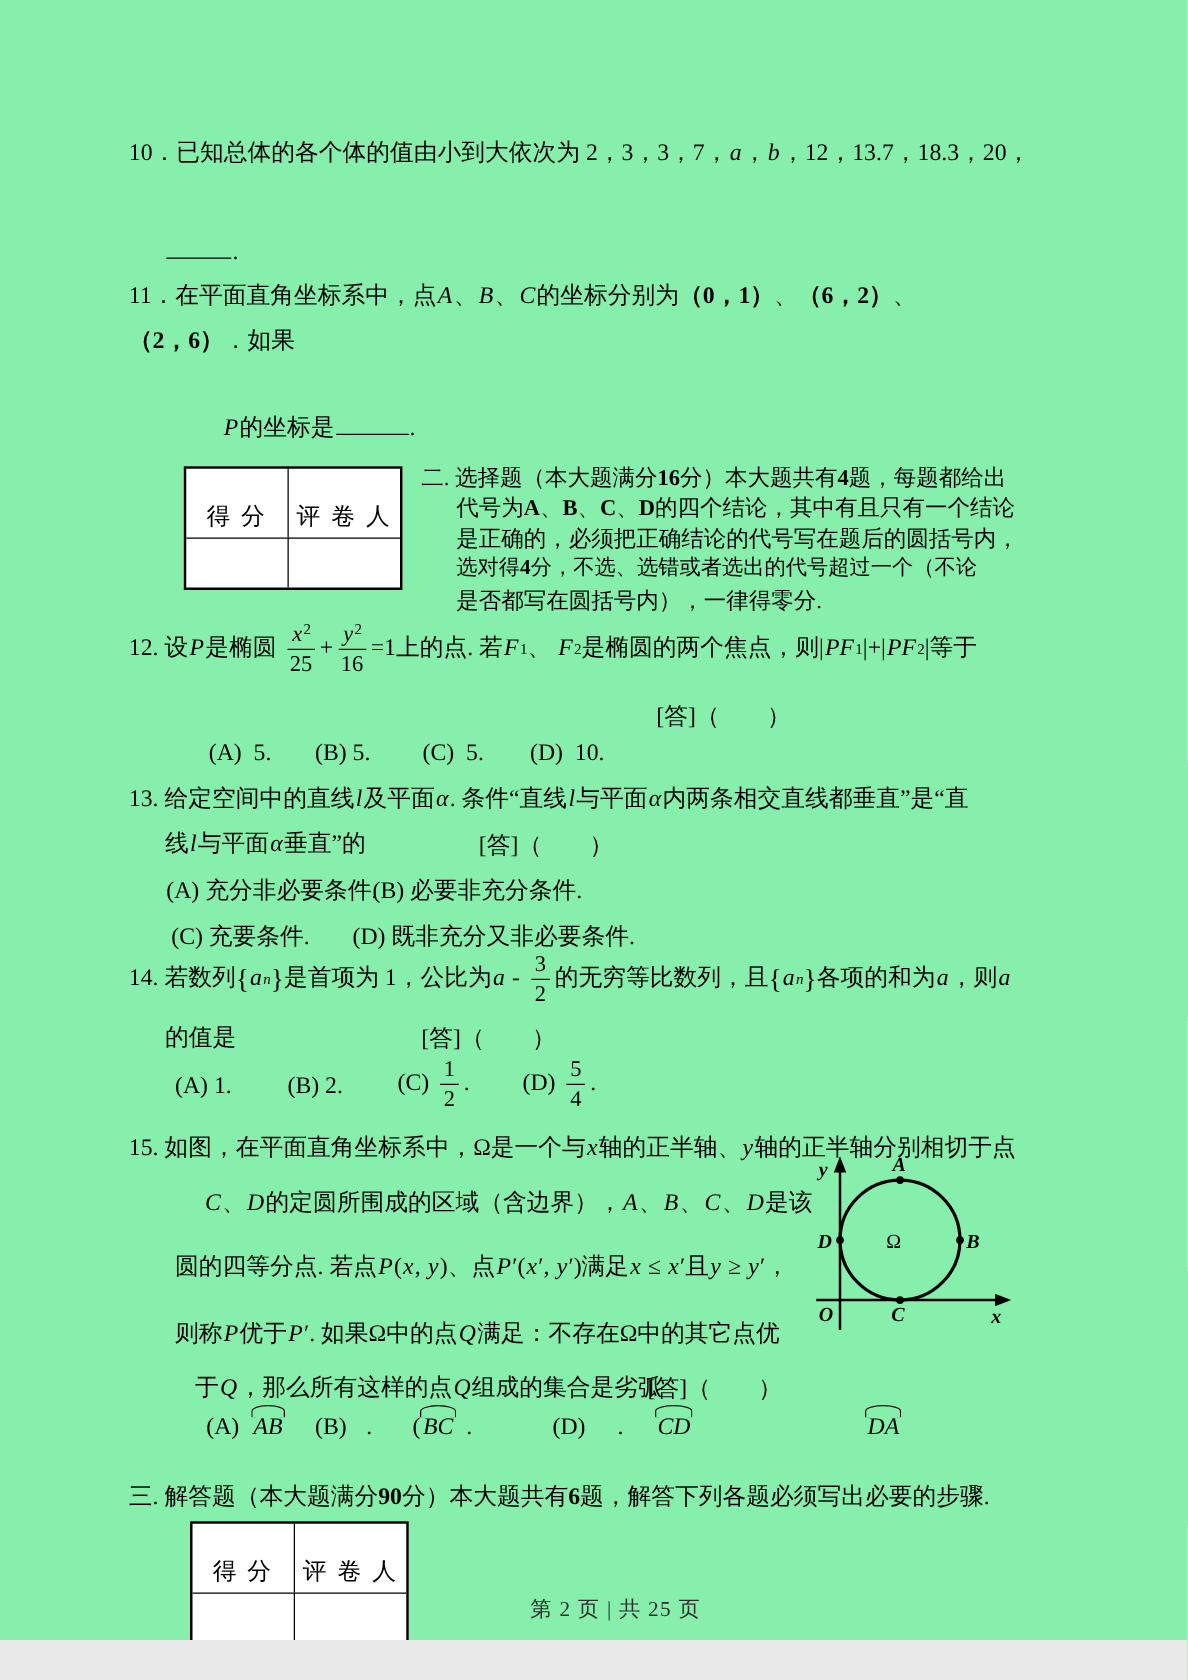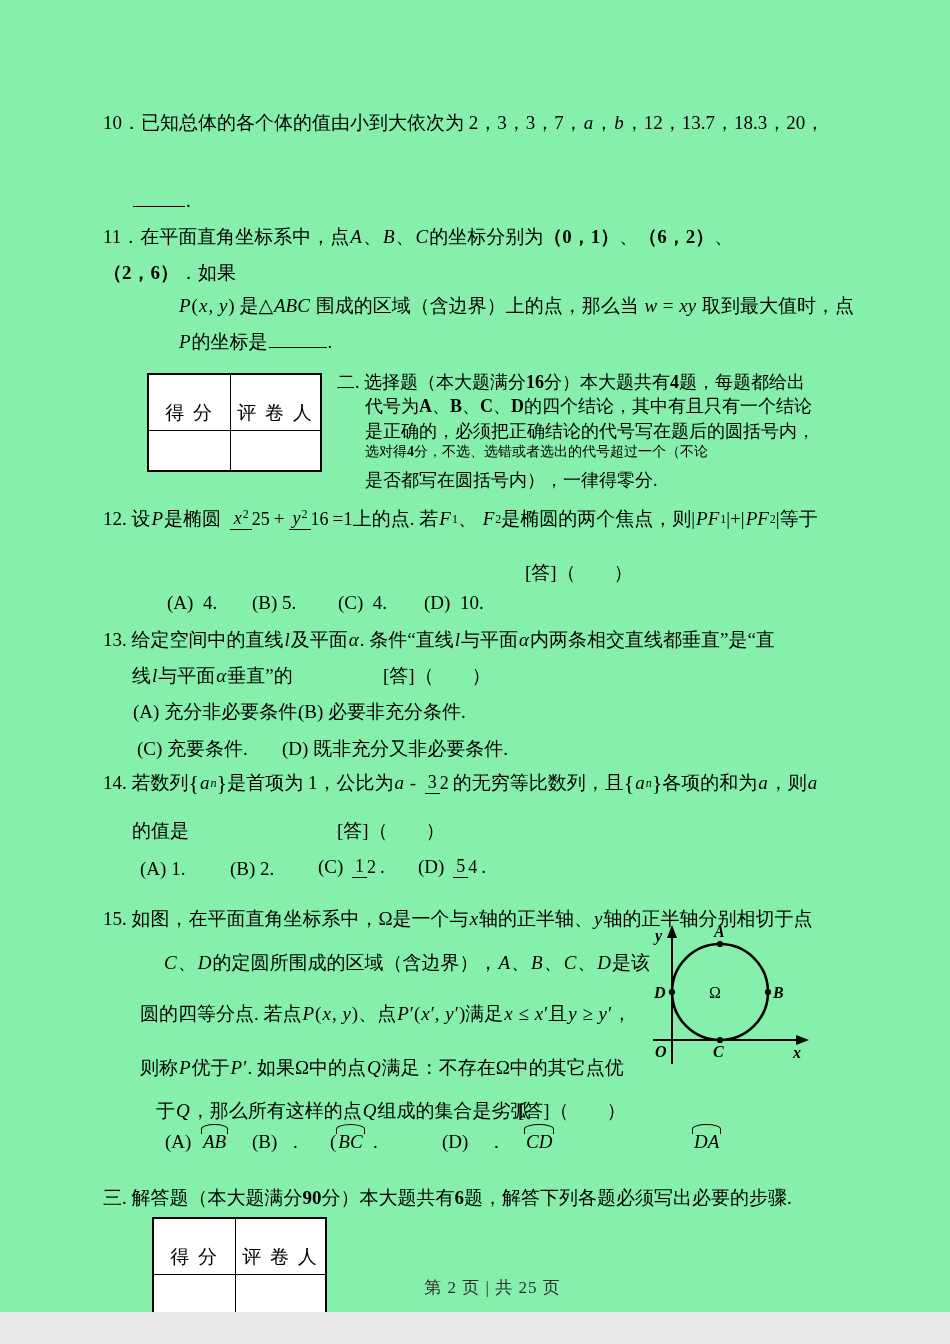--- a/index.html
+++ b/index.html
@@ -10,21 +10,21 @@
     font-size:19px; overflow:hidden;padding-left:35px;
   }
   .line { position:absolute; white-space:pre; line-height:1.35; }
   .tall { display:flex; align-items:center; height:50px; }
   .var  { font-style:italic; padding:0 1px; }
   .b    { font-weight:bold; }
   .sup  { font-size:12px; vertical-align:6px; font-style:normal; }
   .sub  { font-size:12px; vertical-align:-4px; font-style:normal; }
   .subv { font-size:12px; vertical-align:-4px; font-style:italic; }
   .brace{ font-size:22px; vertical-align:-2px; }
-  .frac { display:inline-flex; flex-direction:row; align-items:center;
+  .frac { display:inline-flex; flex-direction:column; align-items:center;
           vertical-align:middle; margin:0 4px; line-height:1.12; font-size:18px;justify-content:flex-end; }
   .fnum { display:block; padding:0 3px 1px; border-bottom:1.4px solid #000; text-align:center; }
   .fden { display:block; padding-top:1px; text-align:center; }
   .blank{ display:inline-block; width:58px; height:0.95em;
           border-bottom:1.4px solid #000; margin:0 1px; }
   .blank-sm { width:52px; }
   .arc  { position:relative; font-style:italic; display:inline-block; padding:0 2px; }
   .arc::before { content:""; position:absolute; left:0; right:0; top:-7px; height:9px;
           border:1.5px solid #000; border-bottom:none; border-radius:100% 100% 0 0; }
   .score-table { position:absolute; width:171px; border:2.6px solid #000;
@@ -46,41 +46,40 @@
 </head>
 <body>
 
 <div class="page">
 
   <div class="line" style="left:103px; top:110px;">10．已知总体的各个体的值由小到大依次为 2，3，3，7，<span class="var">a</span>，<span class="var">b</span>，12，13.7，18.3，20，</div>
   <div class="line" style="left:132px; top:188px;"><span class="blank blank-sm"></span><span>.</span></div>
 
   <div class="line" style="left:103px; top:224px;">11．在平面直角坐标系中，点<span class="var">A</span>、<span class="var">B</span>、<span class="var">C</span>的坐标分别为<span class="b">（0，1）</span>、<span class="b">（6，2）</span>、</div>
   <div class="line" style="left:103px; top:260px;"><span class="b">（2，6）</span>．如果</div>
-  <div class="line" style="left:178px; top:293px;"><span class="var">P</span>(<span class="var">x</span>, <span class="var">y</span>) 是△<span class="var">ABC</span> 围成的区域（含边界）上的点，那么当 <span class="var">w</span> = <span class="var">xy</span> 取到最大值时，点</div>
   <div class="line" style="left:178px; top:329px;"><span><span class="var">P</span>的坐标是</span><span class="blank"></span><span>.</span></div>
 
   <div class="score-table" style="left:147px; top:373px; grid-template-rows:55px 40px;">
     <div class="st-cell first-col first-row">得  分</div>
     <div class="st-cell first-row">评 卷 人</div>
     <div class="st-cell first-col"></div>
     <div class="st-cell"></div>
   </div>
 
   <div class="line" style="left:337px; top:370px; font-size:18px;">二. 选择题（本大题满分<span class="b">16</span>分）本大题共有<span class="b">4</span>题，每题都给出</div>
   <div class="line" style="left:365px; top:394px; font-size:18px;">代号为<span class="b">A</span>、<span class="b">B</span>、<span class="b">C</span>、<span class="b">D</span>的四个结论，其中有且只有一个结论</div>
   <div class="line" style="left:365px; top:419px; font-size:18px;">是正确的，必须把正确结论的代号写在题后的圆括号内，</div>
-  <div class="line" style="left:365px; top:443px; font-size:14px;">选对得<span class="b">4</span>分，不选、选错或者选出的代号超过一个（不论</div>
+  <div class="line" style="left:365px; top:443px; font-size:17px;">选对得<span class="b">4</span>分，不选、选错或者选出的代号超过一个（不论</div>
   <div class="line" style="left:365px; top:468px; font-size:18px;">是否都写在圆括号内），一律得零分.</div>
 
   <div class="line tall" style="left:103px; top:494px;">12. 设<span class="var">P</span>是椭圆 <span class="frac"><span class="fnum"><span class="var">x</span><span class="sup">2</span></span><span class="fden">25</span></span>+<span class="frac"><span class="fnum"><span class="var">y</span><span class="sup">2</span></span><span class="fden">16</span></span>=1上的点. 若<span class="var">F</span><span class="sub">1</span>、 <span class="var">F</span><span class="sub">2</span>是椭圆的两个焦点，则|<span class="var">PF</span><span class="sub">1</span>|+|<span class="var">PF</span><span class="sub">2</span>|等于</div>
   <div class="ans" style="left:525px; top:560px;">[答]（　　）</div>
-  <div class="opt" style="left:167px; top:592px;">(A)  4.</div>
+  <div class="opt" style="left:167px; top:592px;">(A)  5.</div>
   <div class="opt" style="left:252px; top:592px;">(B) 5.</div>
-  <div class="opt" style="left:338px; top:592px;">(C)  4.</div>
+  <div class="opt" style="left:338px; top:592px;">(C)  5.</div>
   <div class="opt" style="left:424px; top:592px;">(D)  10.</div>
 
   <div class="line" style="left:103px; top:627px;">13. 给定空间中的直线<span class="var">l</span>及平面<span class="var">α</span>. 条件“直线<span class="var">l</span>与平面<span class="var">α</span>内两条相交直线都垂直”是“直</div>
   <div class="line" style="left:132px; top:663px;">线<span class="var">l</span>与平面<span class="var">α</span>垂直”的</div>
   <div class="ans" style="left:383px; top:663px;">[答]（　　）</div>
   <div class="opt" style="left:133px; top:699px;">(A) 充分非必要条件.</div>
   <div class="opt" style="left:298px; top:699px;">(B) 必要非充分条件.</div>
   <div class="opt" style="left:137px; top:736px;">(C) 充要条件.</div>
   <div class="opt" style="left:282px; top:736px;">(D) 既非充分又非必要条件.</div>
 

